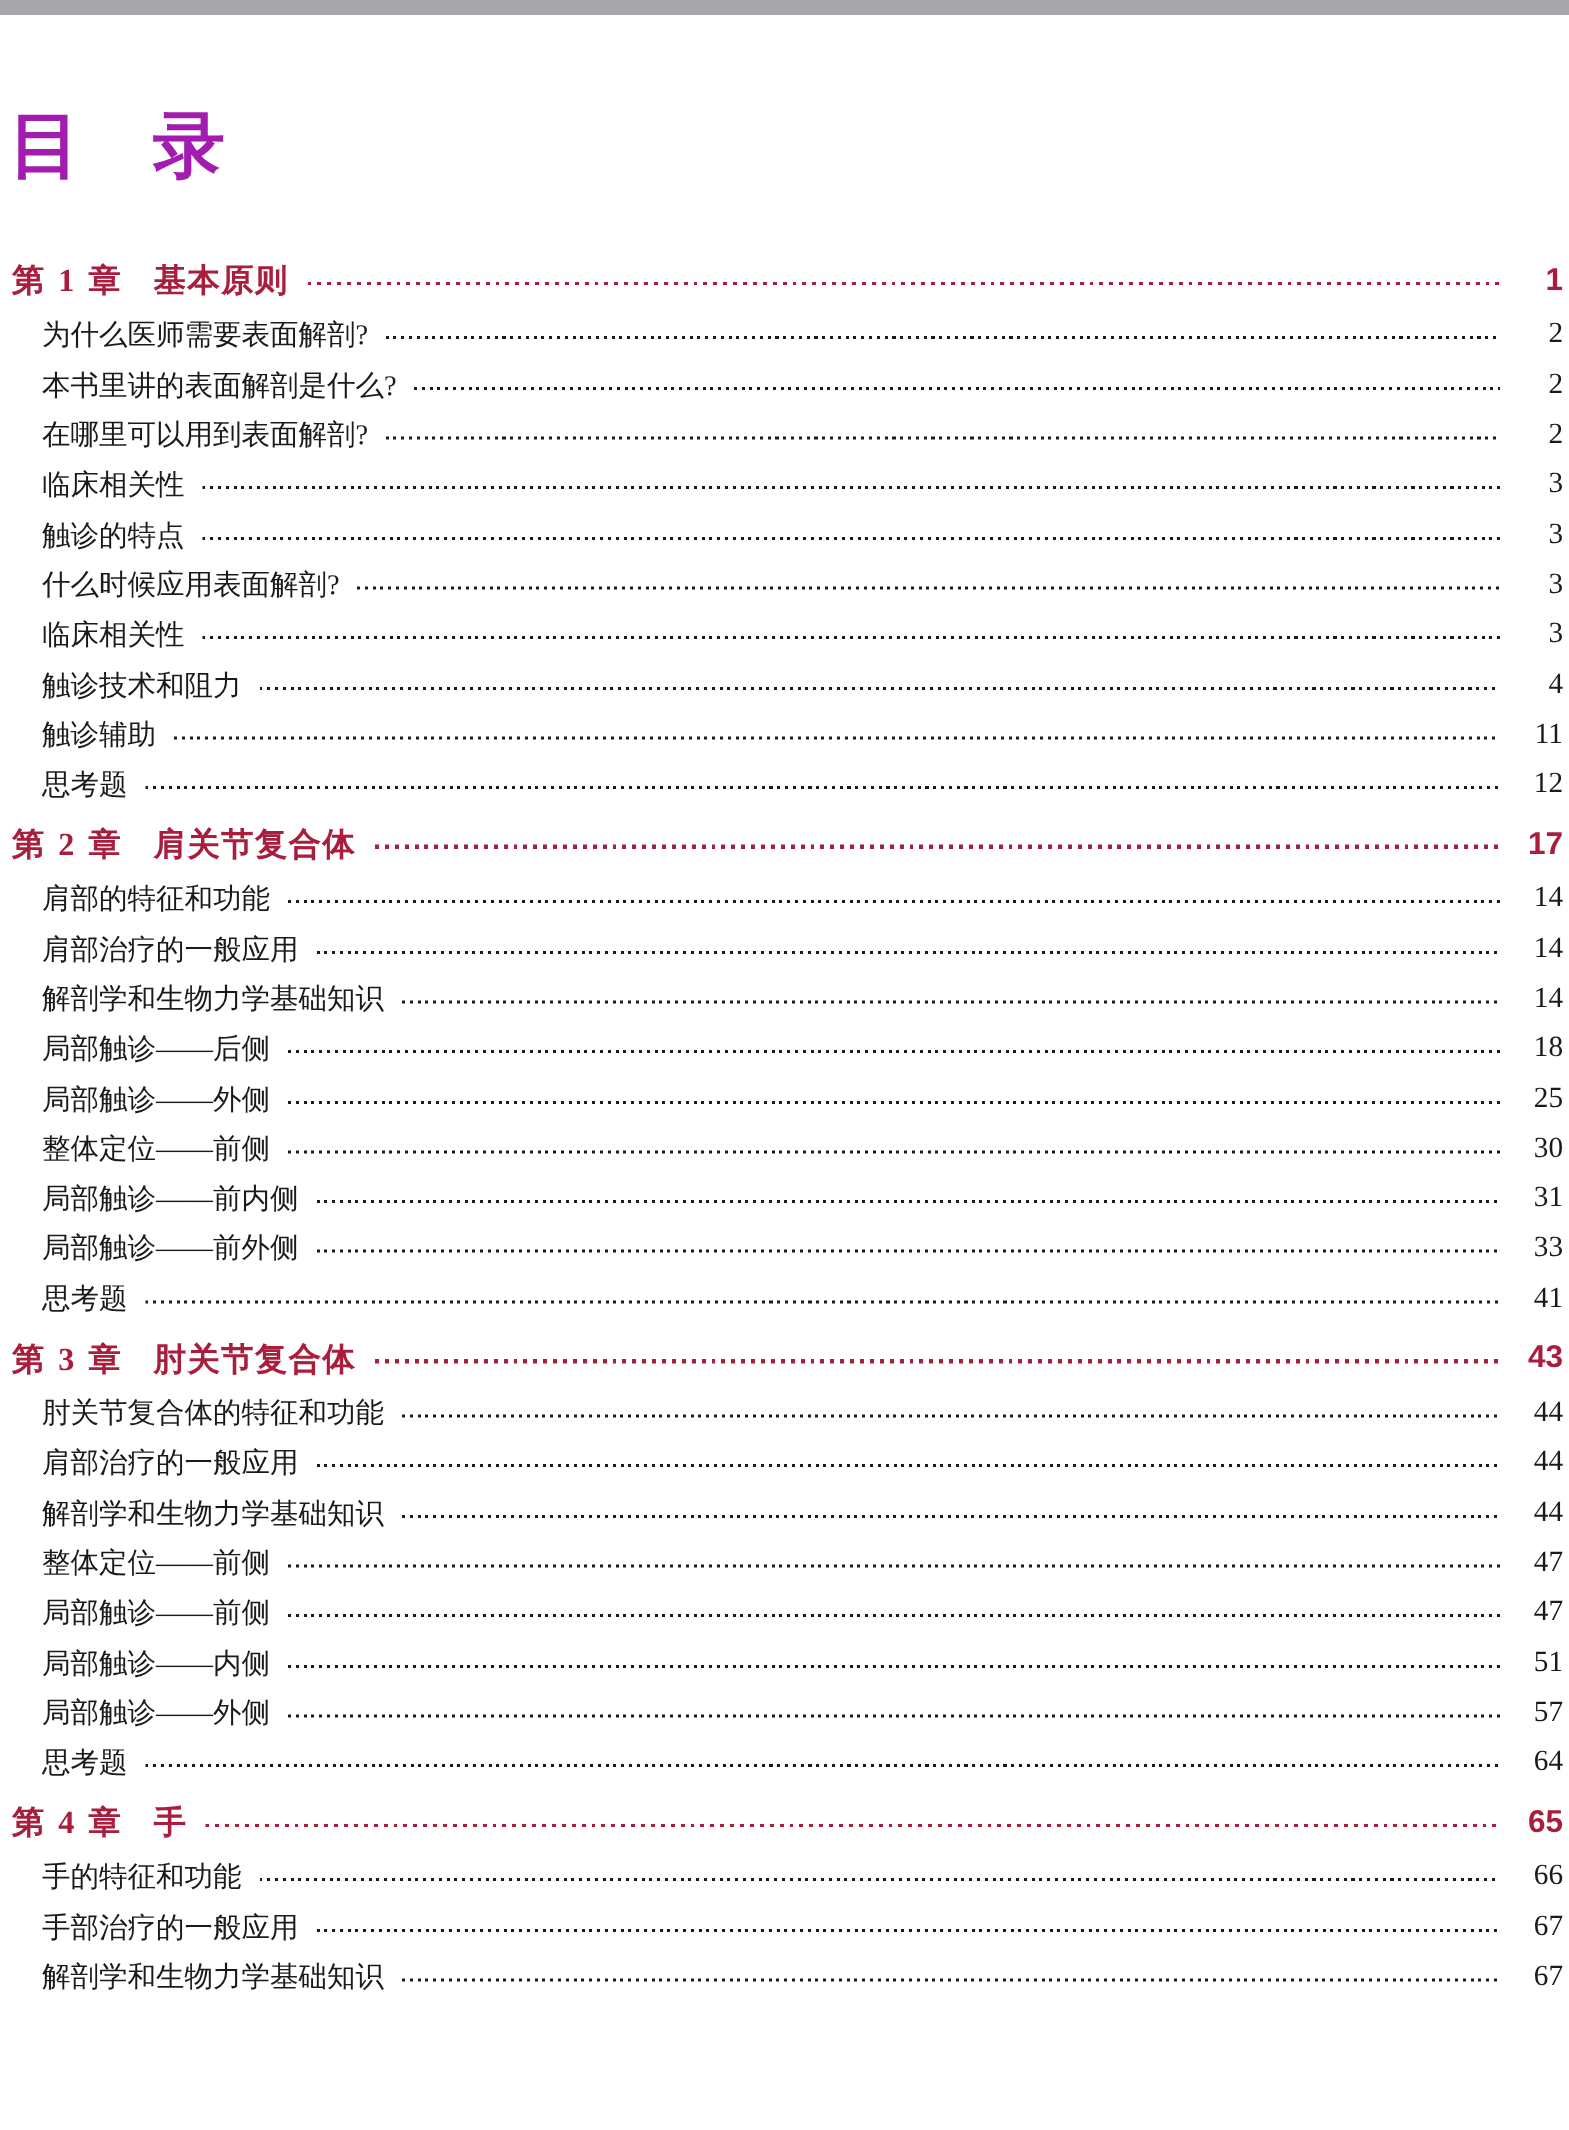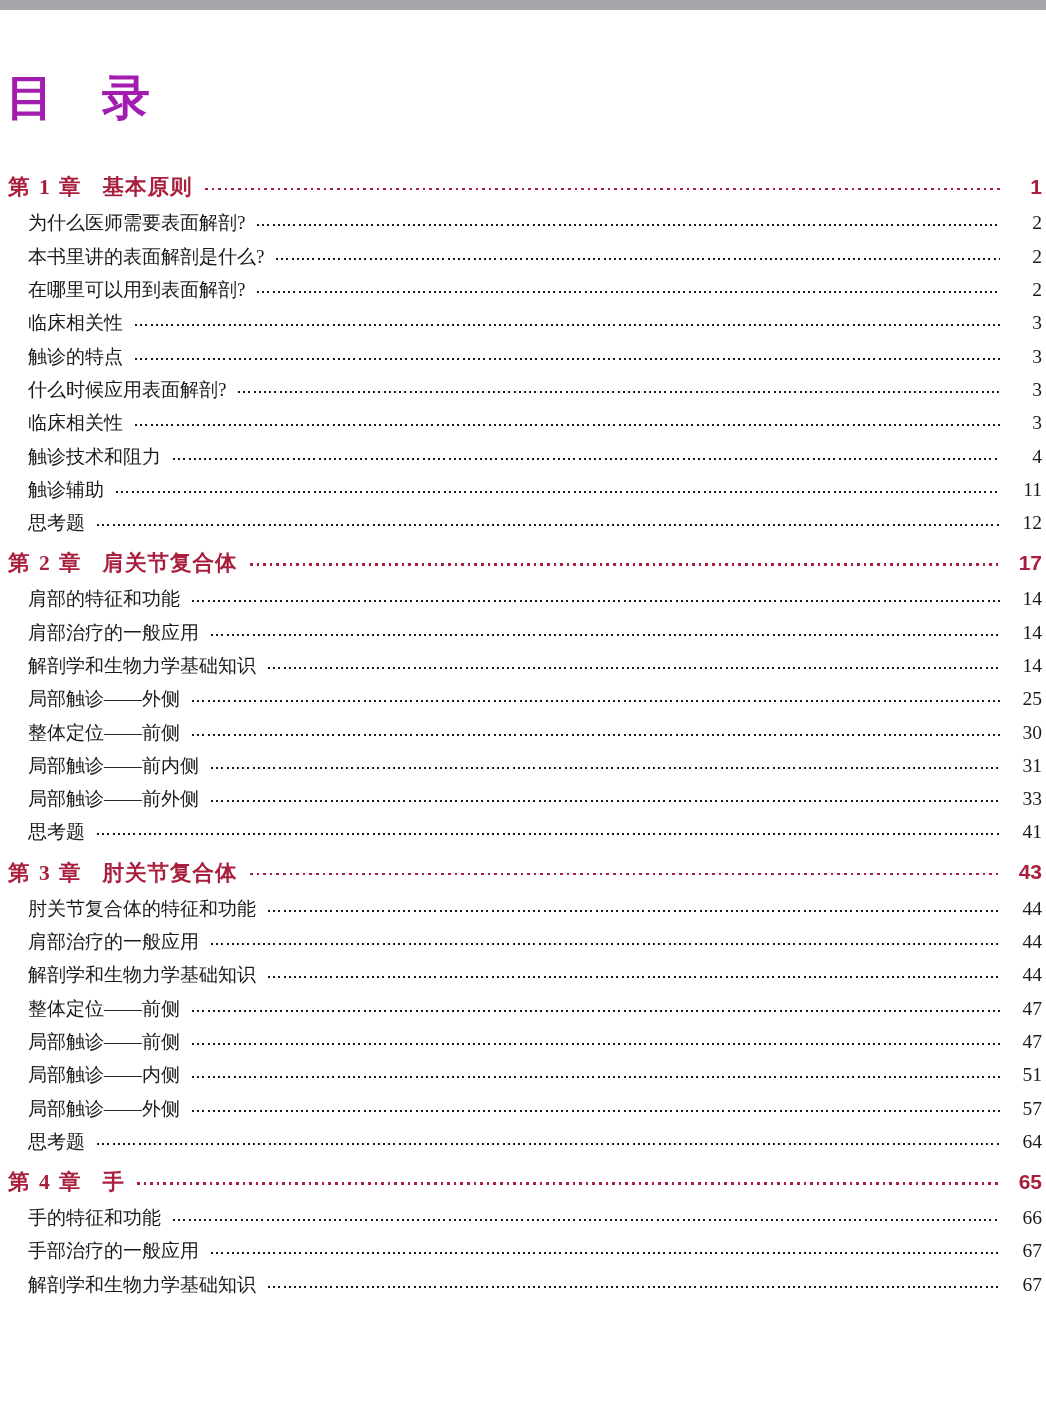--- a/index.html
+++ b/index.html
@@ -180,20 +180,25 @@
     <span class="page-num">14</span>
   </div>
 
   <div class="row item-row">
     <span class="item-title">解剖学和生物力学基础知识</span>
     <span class="leader"></span>
     <span class="page-num">14</span>
   </div>
 
 
+  <div class="row item-row">
+    <span class="item-title">局部触诊——后侧</span>
+    <span class="leader"></span>
+    <span class="page-num">18</span>
+  </div>
 
   <div class="row item-row">
     <span class="item-title">局部触诊——外侧</span>
     <span class="leader"></span>
     <span class="page-num">25</span>
   </div>
 
   <div class="row item-row">
     <span class="item-title">整体定位——前侧</span>
     <span class="leader"></span>

